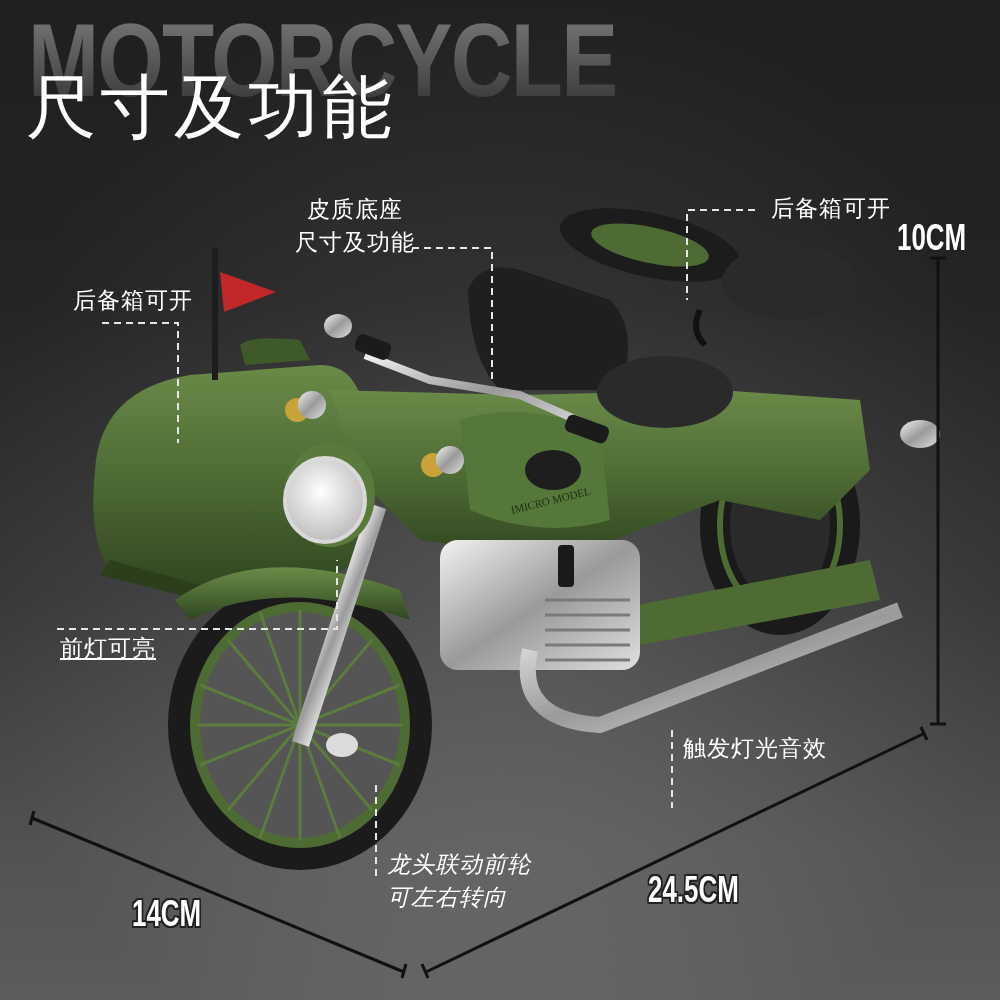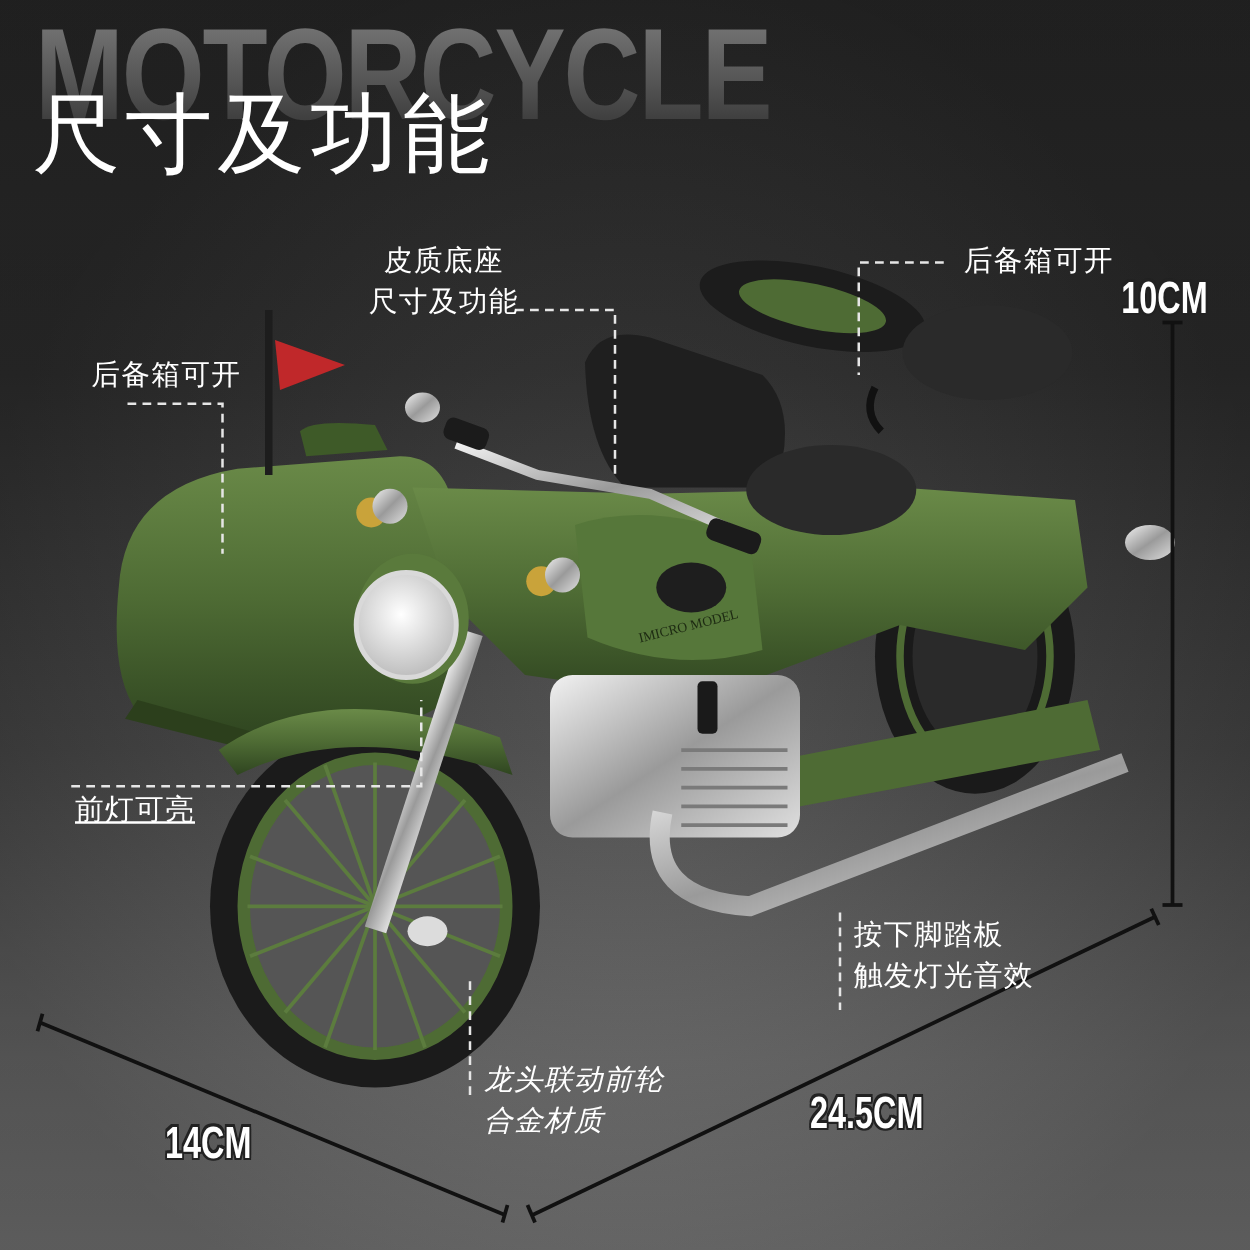--- a/index.html
+++ b/index.html
@@ -165,24 +165,23 @@
 
 <div class="label" style="left:73px;top:284px;">
   <div>后备箱可开</div>
 </div>
 
 <div class="label" style="left:60px;top:632px;text-decoration:underline;">
   <div>前灯可亮</div>
 </div>
 
 <div class="label" style="left:683px;top:732px;">
-  <div>按下脚踏板</div>
   <div>触发灯光音效</div>
 </div>
 
 <div class="label" style="left:387px;top:848px;font-style:italic;">
   <div>龙头联动前轮</div>
-  <div>合金材质</div>
+  <div>可左右转向</div>
 </div>
 
 <div class="dim" style="left:897px;top:220px;">10CM</div>
 <div class="dim" style="left:648px;top:872px;">24.5CM</div>
 <div class="dim" style="left:132px;top:896px;">14CM</div>
 
 </body></html>

